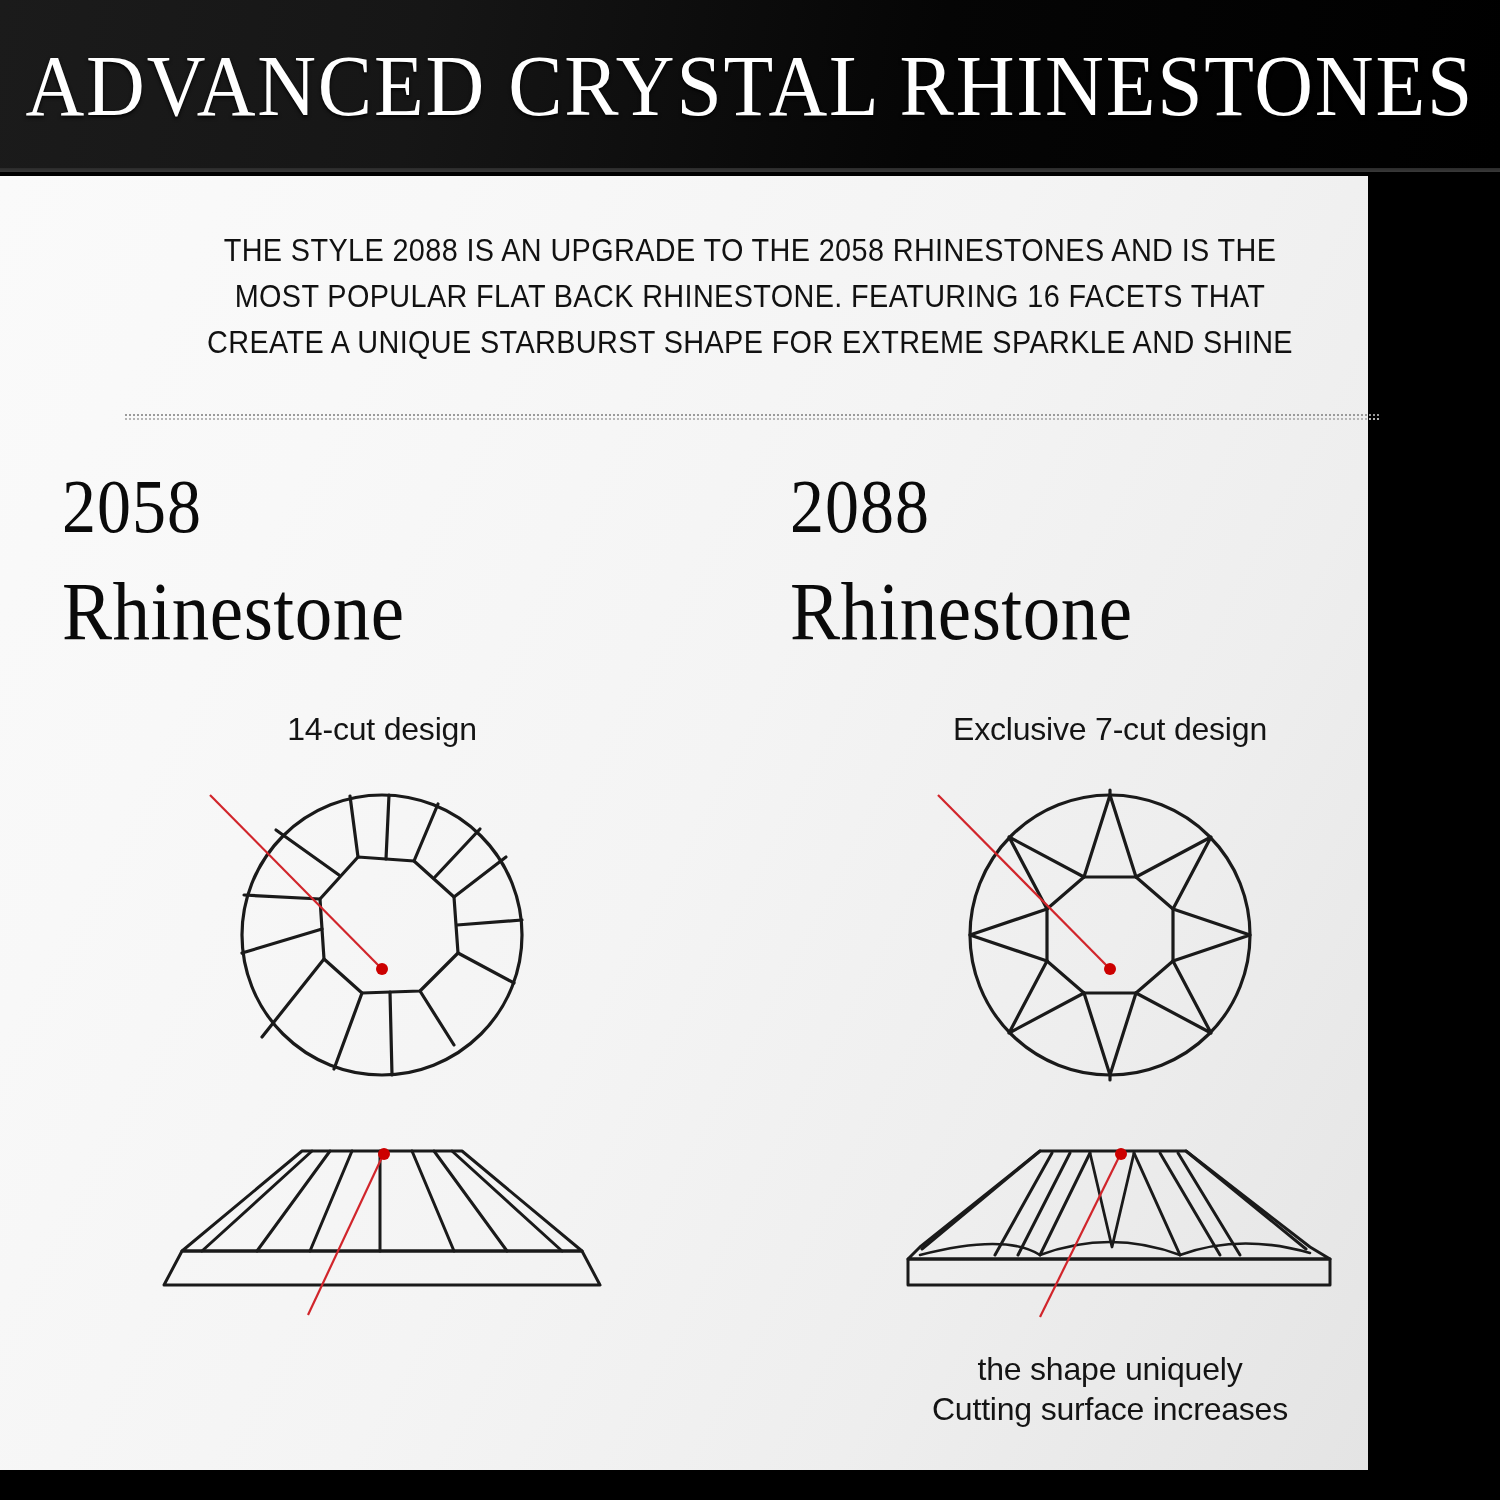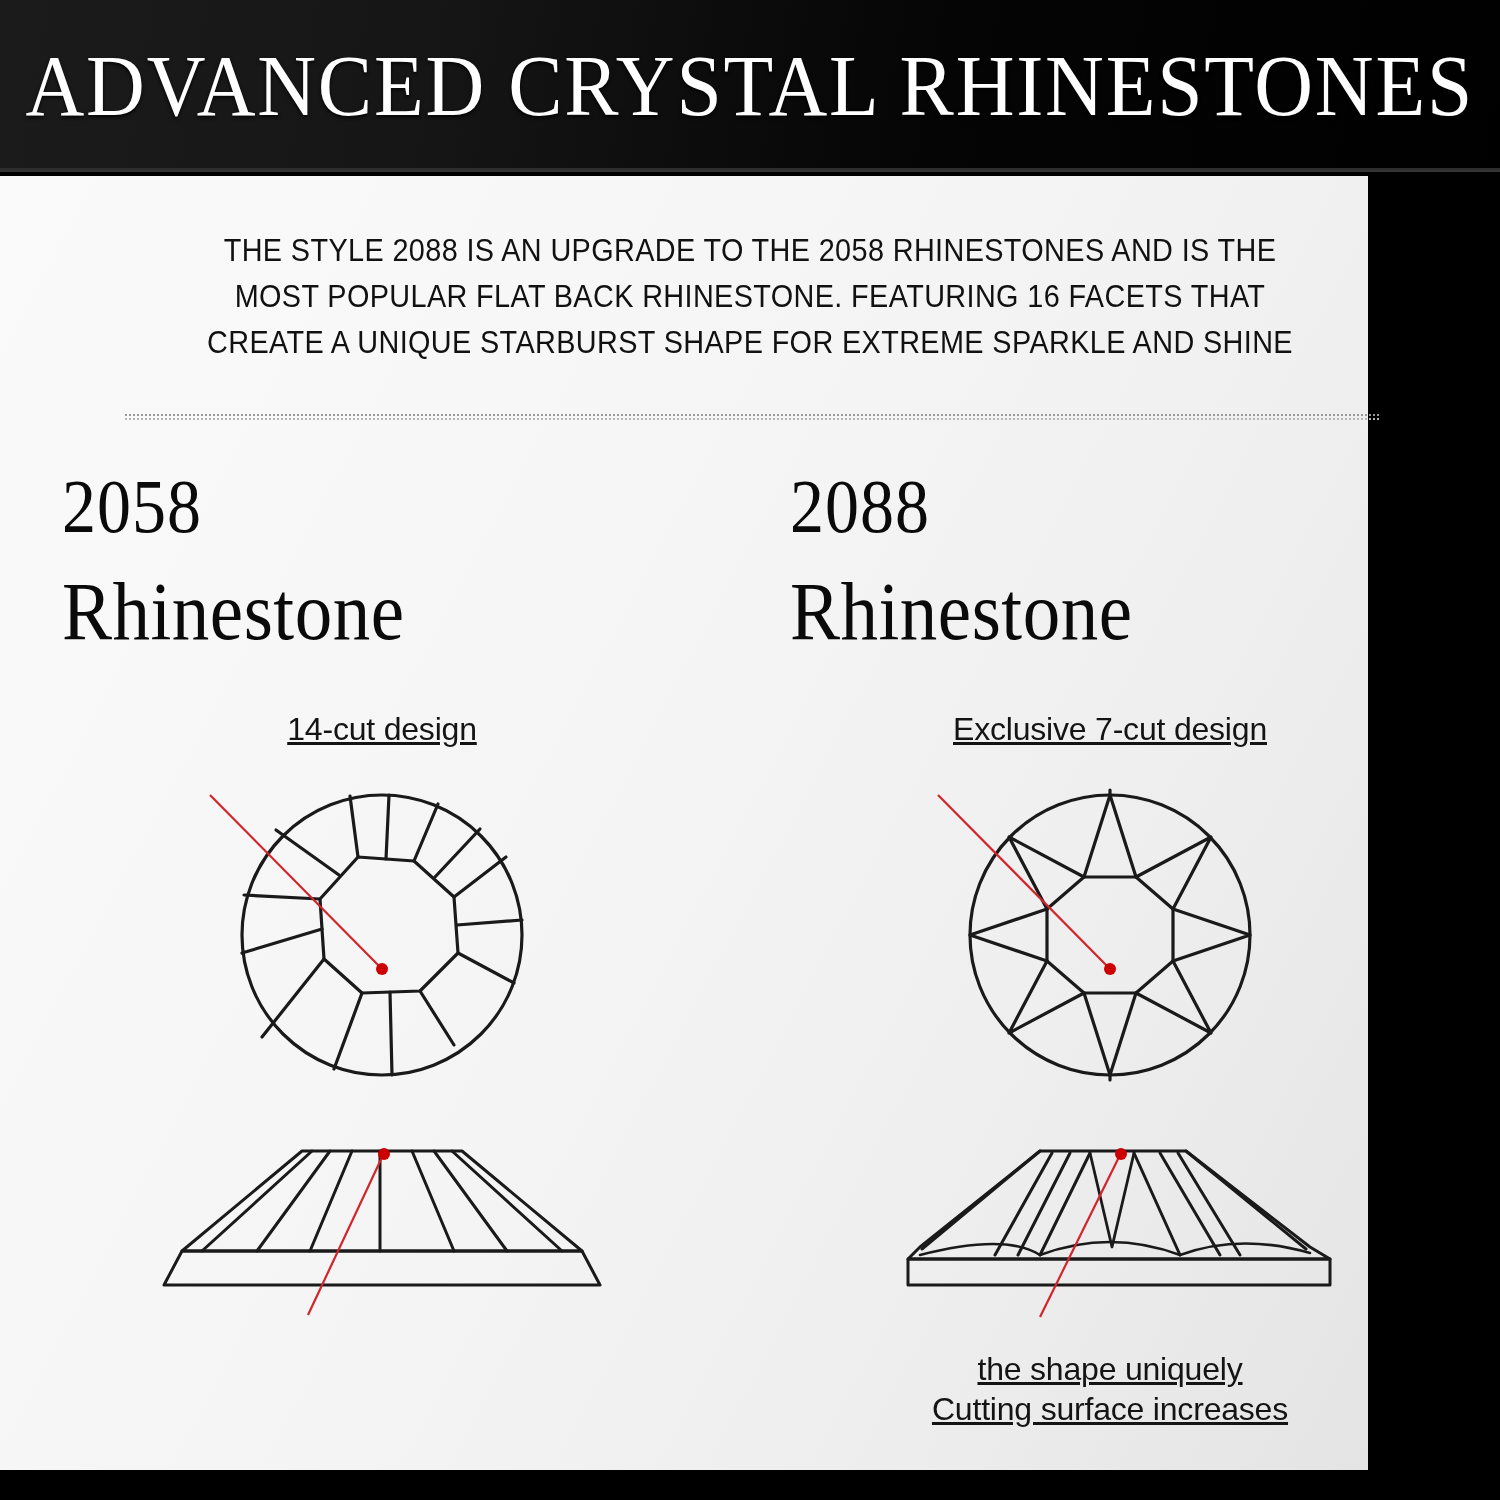--- a/index.html
+++ b/index.html
@@ -103,21 +103,20 @@
   .figure { position:relative; width:640px; }
   .fig-top  { height:400px; margin-top:64px; }
   .fig-bot  { height:300px; margin-top:20px; }
 
   .fig-label {
     text-align:center;
     color:#141414;
     font-size:32px;
     line-height:40px;
     letter-spacing:-0.2px;
-    text-decoration:underline;
   }
   .fig-label.above { position:absolute; left:0; top:0; width:640px; }
   .fig-label.below { position:absolute; left:0; bottom:0; width:640px; }
 
   .fig-svg { position:absolute; left:0; width:640px; }
   .fig-svg.top  { top:48px; height:330px; }
   .fig-svg.bot  { top:0px;  height:190px; }
 
   
   .footer-bar {

